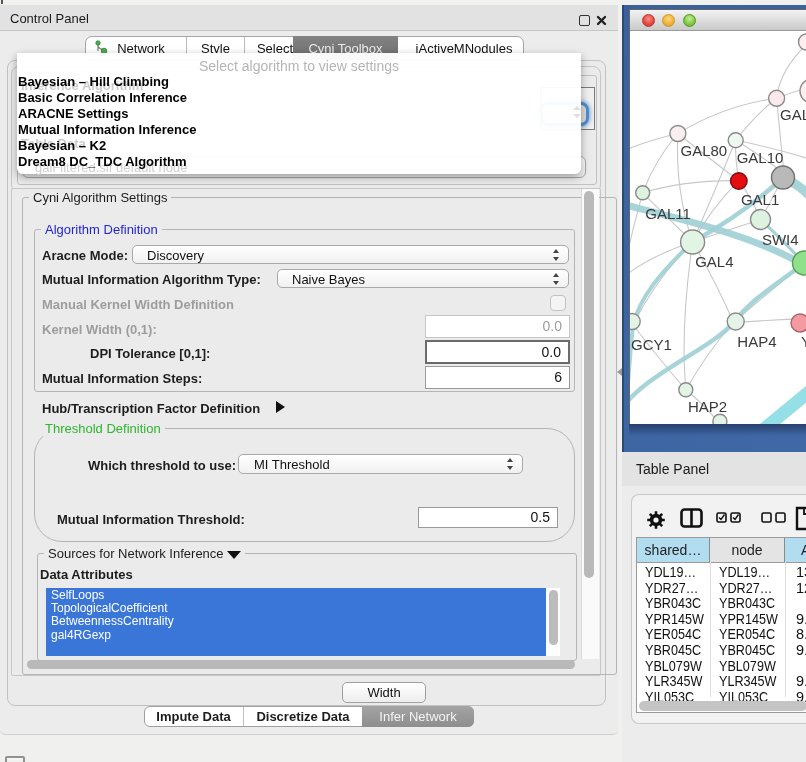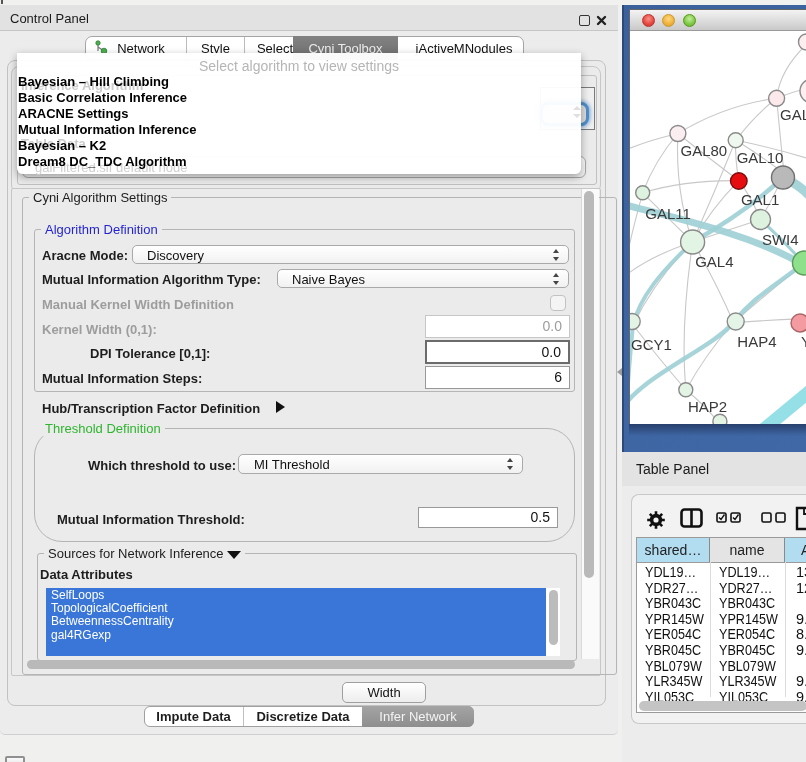--- a/index.html
+++ b/index.html
@@ -263,21 +263,21 @@
   <rect x="1" y="1" width="9" height="9" rx="1.5" fill="none" stroke="#111" stroke-width="1.6"></rect>
   <rect x="15" y="1" width="9" height="9" rx="1.5" fill="none" stroke="#111" stroke-width="1.6"></rect>
 </svg>
 <svg class="abs" style="left:795px;top:506px;" width="11" height="25" viewBox="0 0 11 25">
   <path d="M2 2 L14 2 L14 23 L2 23 Z" fill="none" stroke="#111" stroke-width="2.4"></path>
   <path d="M9 2 L9 8 L14 8" fill="none" stroke="#111" stroke-width="1.8"></path>
 </svg>
 
 <div class="abs" style="left:636px;top:537px;width:170px;height:176px;background:#fff;border:1px solid #9a9a9a;border-right:none;box-sizing:border-box;overflow:hidden;">
   <div class="abs" style="left:0;top:0;width:73px;height:24px;background:#b2ddf1;border-right:1px solid #8a8a8a;box-sizing:border-box;text-align:center;font-size:14px;color:#222;line-height:24px;">shared…</div>
-  <div class="abs" style="left:73px;top:0;width:75px;height:24px;background:#e4e4e4;border-right:1px solid #8a8a8a;box-sizing:border-box;text-align:center;font-size:14px;color:#222;line-height:24px;">name</div>
+  <div class="abs" style="left:73px;top:0;width:75px;height:24px;background:#e4e4e4;border-right:1px solid #8a8a8a;box-sizing:border-box;text-align:center;font-size:14px;color:#222;line-height:24px;">node</div>
   <div class="abs" style="left:148px;top:0;width:40px;height:24px;background:#b2ddf1;box-sizing:border-box;font-size:14px;color:#222;line-height:24px;padding-left:16px;">A</div>
   <div class="abs" style="left:0;top:24px;width:1000px;height:1px;background:#9a9a9a;"></div>
   <div class="abs" style="left:73px;top:24px;width:1px;height:135px;background:#dcdcdc;"></div>
   <div class="abs" style="left:148px;top:24px;width:1px;height:135px;background:#dcdcdc;"></div>
   <div class="abs" style="left:8px;top:27px;font-size:14.5px;line-height:15.6px;color:#111;transform:scaleX(0.87);transform-origin:0 0;">YDL19…<br>YDR27…<br>YBR043C<br>YPR145W<br>YER054C<br>YBR045C<br>YBL079W<br>YLR345W<br>YIL053C</div>
   <div class="abs" style="left:82px;top:27px;font-size:14.5px;line-height:15.6px;color:#111;transform:scaleX(0.87);transform-origin:0 0;">YDL19…<br>YDR27…<br>YBR043C<br>YPR145W<br>YER054C<br>YBR045C<br>YBL079W<br>YLR345W<br>YIL053C</div>
   <div class="abs" style="left:159px;top:27px;font-size:14.5px;line-height:15.6px;color:#111;">13.<br>12.<br>&nbsp;<br>9.3<br>8.2<br>9.1<br>&nbsp;<br>9.4<br>9.0</div>
   <div class="abs" style="left:2px;top:163px;width:168px;height:10px;background:#c4c4c4;border-radius:5px;"></div>
 </div>
 

